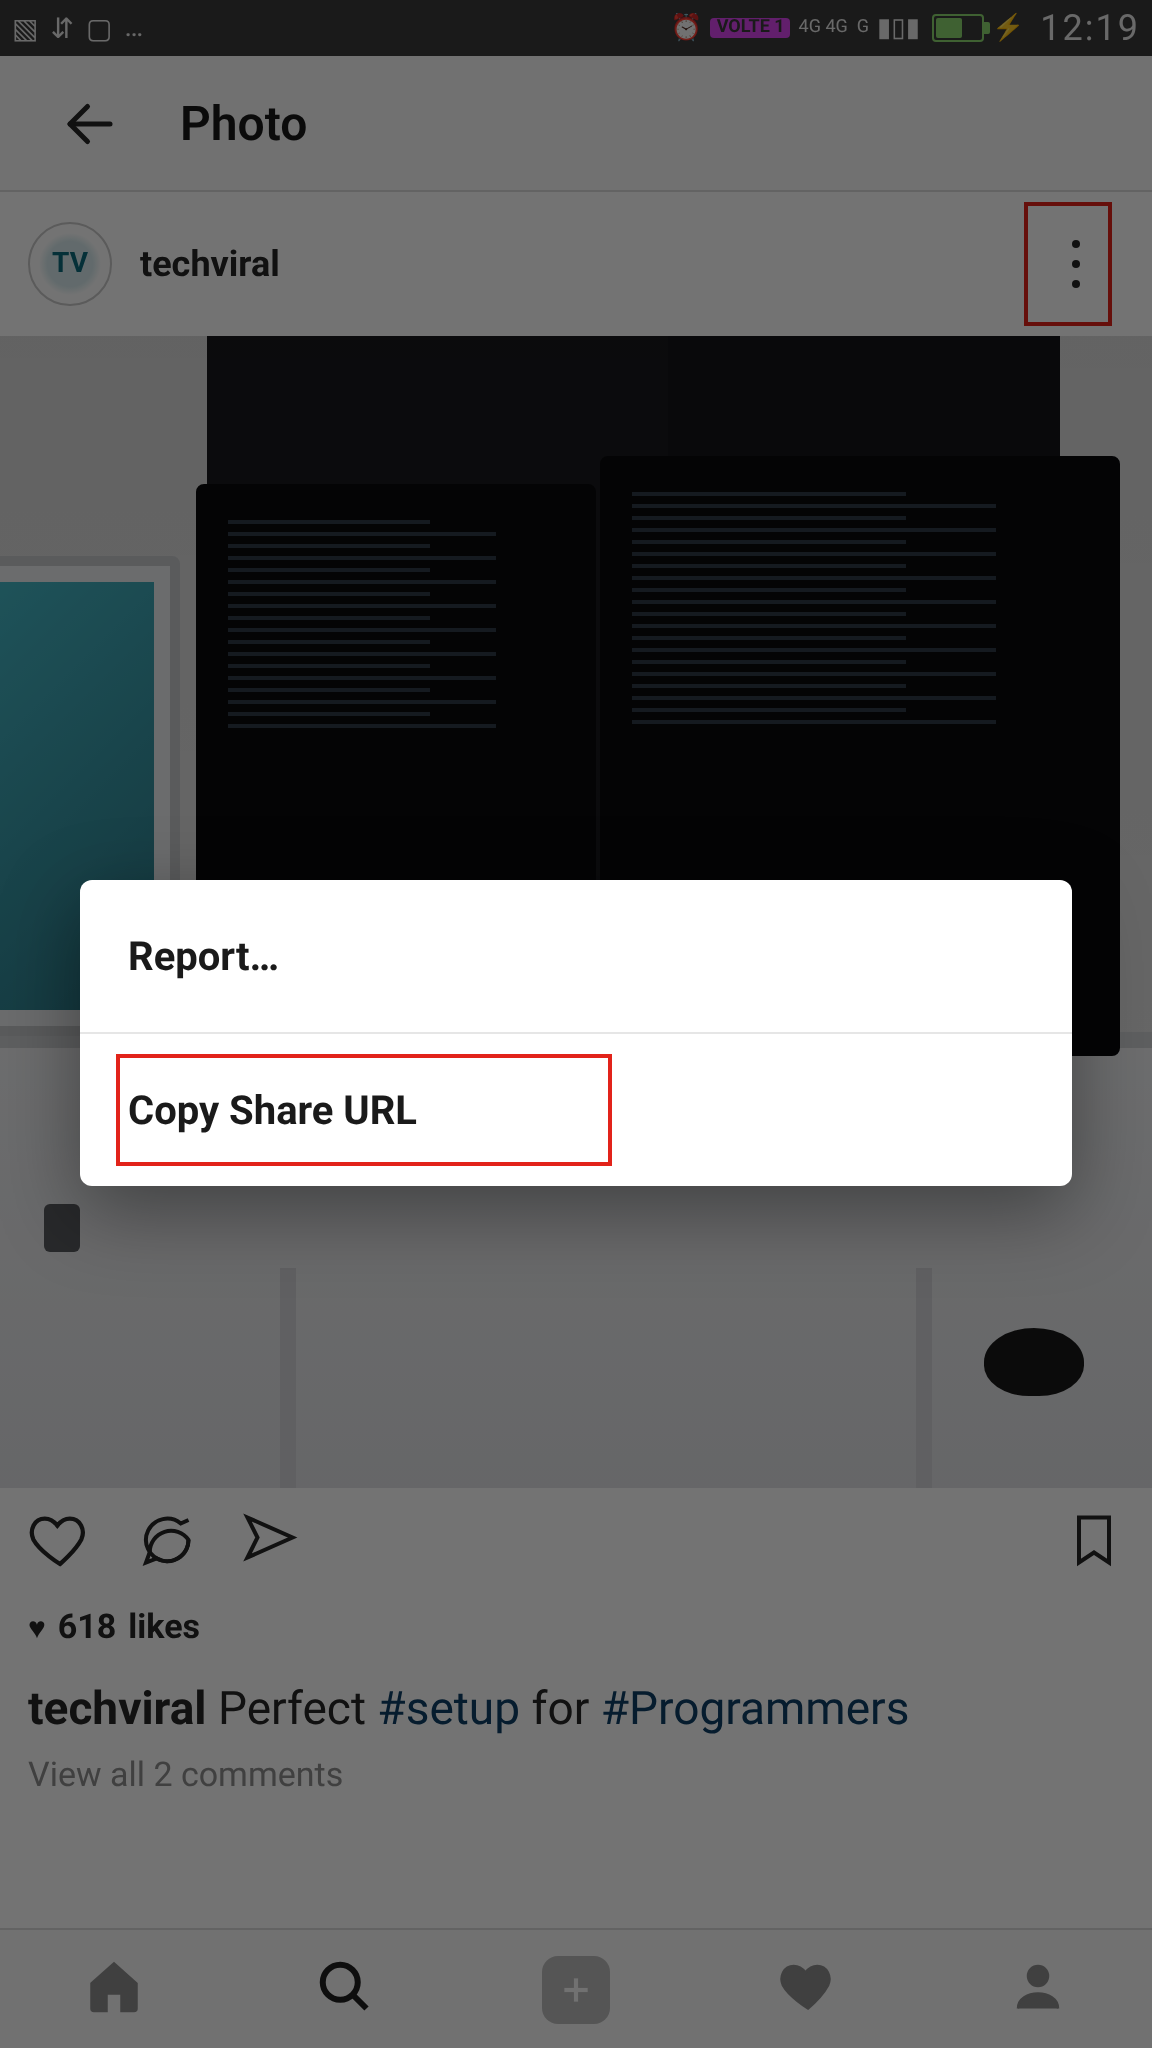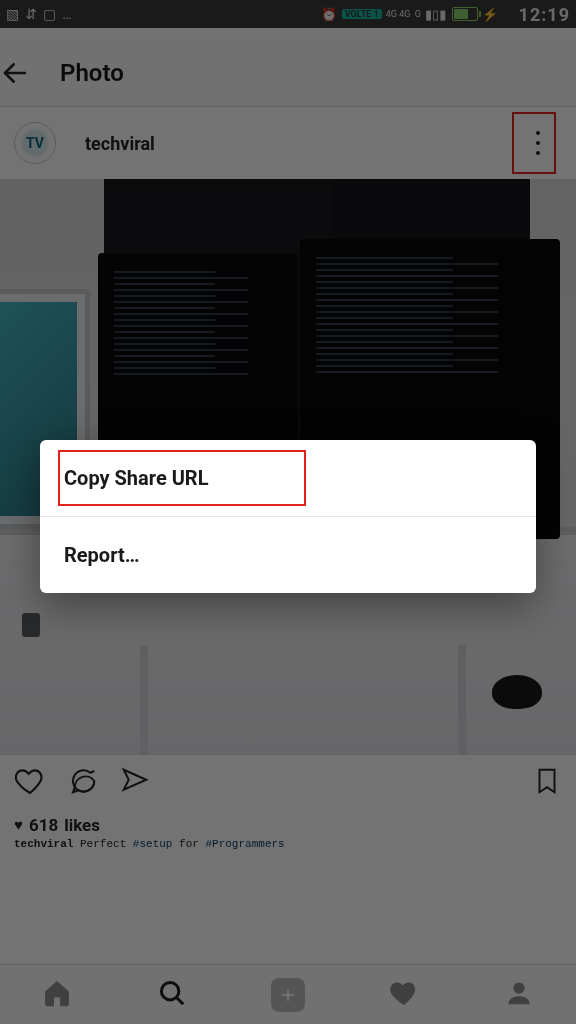--- a/index.html
+++ b/index.html
@@ -18,23 +18,23 @@
     height: 28px;
     background: #3a3a3a;
     color: #e8e8e8;
     display: flex;
     align-items: center;
     font-size: 14px;
     padding: 0 6px;
   }
   .status-left { display: flex; align-items: center; gap: 6px; }
   .status-right { margin-left: auto; display: flex; align-items: center; gap: 4px; font-size: 13px; }
-  .status-right .clock { font-size: 18px; margin-left: 16px; letter-spacing: 1px; font-weight: bold; }
+  .status-right .clock { font-size: 18px; margin-left: 4px; letter-spacing: 1px; }
   .volte-badge {
-    background: #14b8a6; color: #3a3a3a; font-size: 9px; font-weight: 700;
+    background: #d946ef; color: #3a3a3a; font-size: 9px; font-weight: 700;
     padding: 0 3px; border-radius: 2px;
   }
   .battery {
     width: 26px; height: 14px; border: 1.5px solid #8dd870; border-radius: 2px;
     position: relative; margin-left: 2px;
   }
   .battery::before {
     content: ""; position: absolute; right: -4px; top: 3px; width: 2.5px; height: 6px;
     background: #8dd870; border-radius: 0 1px 1px 0;
   }
@@ -43,35 +43,34 @@
     background: #8dd870; border-radius: 1px;
   }
 
   
   .app-header {
     height: 68px;
     background: #fafafa;
     border-bottom: 1px solid #dcdcdc;
     display: flex;
     align-items: center;
-    padding: 0 0;
+    padding: 0 30px;
     gap: 30px;
-    margin-top: 11px;
   }
   .app-header .title { font-size: 24px; font-weight: 600; color: #1a1a1a; }
   .back-icon svg { display: block; }
 
   
   .post-header {
     height: 72px;
     background: #fff;
     display: flex;
     align-items: center;
     padding: 0 14px;
-    gap: 29px;
+    gap: 14px;
     position: relative;
   }
   .avatar {
     width: 42px; height: 42px; border-radius: 50%;
     background: radial-gradient(circle at 50% 50%, #d9ecef 0 40%, #ffffff 55%);
     border: 1px solid #c9c9c9;
     display: flex; align-items: center; justify-content: center;
     color: #0d6a7d; font-weight: 700; font-size: 14px;
   }
   .username { font-size: 18px; font-weight: 700; color: #262626; }
@@ -143,21 +142,21 @@
     gap: 22px;
   }
   .action-bar .spacer { flex: 1; }
   .ico { width: 30px; height: 30px; stroke: #262626; stroke-width: 1.6; fill: none; }
   .ico-large { width: 32px; height: 32px; }
 
   
   .meta { padding: 0 14px; }
   .likes-row { display: flex; align-items: center; gap: 6px; font-size: 17px; font-weight: 700; color: #262626; margin-top: 4px;}
   .likes-row .heart { font-size: 15px; }
-  .caption { font-size: 11px; color: #262626; margin-top: 2px; line-height: 1.3; font-family: Liberation Mono, monospace; }
+  .caption { font-size: 23px; color: #262626; margin-top: 16px; line-height: 1.3; }
   .caption .u { font-weight: 700; }
   .caption .h { color: #0e3f66; }
   .view-comments { font-size: 17px; color: #8e8e8e; margin-top: 8px; }
 
   
   .bottom-nav {
     position: absolute; left:0; right:0; bottom:0;
     height: 60px;
     background: #fafafa;
     border-top: 1px solid #dcdcdc;
@@ -331,20 +330,21 @@
 
   <div class="meta">
     <div class="likes-row">
       <span class="heart">♥</span>
       <span>618</span>
       <span>likes</span>
     </div>
     <div class="caption">
       <span class="u">techviral</span><span> Perfect </span><span class="h">#setup</span><span> for </span><span class="h">#Programmers</span>
     </div>
+    <div class="view-comments">View all 2 comments</div>
   </div>
 
   <div class="bottom-nav">
     <span>
       <svg class="nav-ico" viewBox="0 0 24 24">
           <path d="M3 11l9-8 9 8v10a1 1 0 0 1-1 1h-5v-7h-6v7H4a1 1 0 0 1-1-1V11z"></path>
         </svg>
     </span>
     <span>
       <svg class="nav-ico active" viewBox="0 0 24 24">
@@ -368,21 +368,21 @@
           <circle cx="12" cy="8" r="4"></circle>
           <path d="M4 21c0-4 4-6 8-6s8 2 8 6"></path>
         </svg>
     </span>
   </div>
 
   <div class="dim"></div>
 
   <div class="sheet">
     <div class="sheet-item">
+      <span>Report…</span>
+    </div>
+    <div class="sheet-item">
       <span>Copy Share URL</span>
       <div class="red-box-item"></div>
     </div>
-    <div class="sheet-item">
-      <span>Report…</span>
-    </div>
   </div>
 
 </div>
 
 </body></html>

